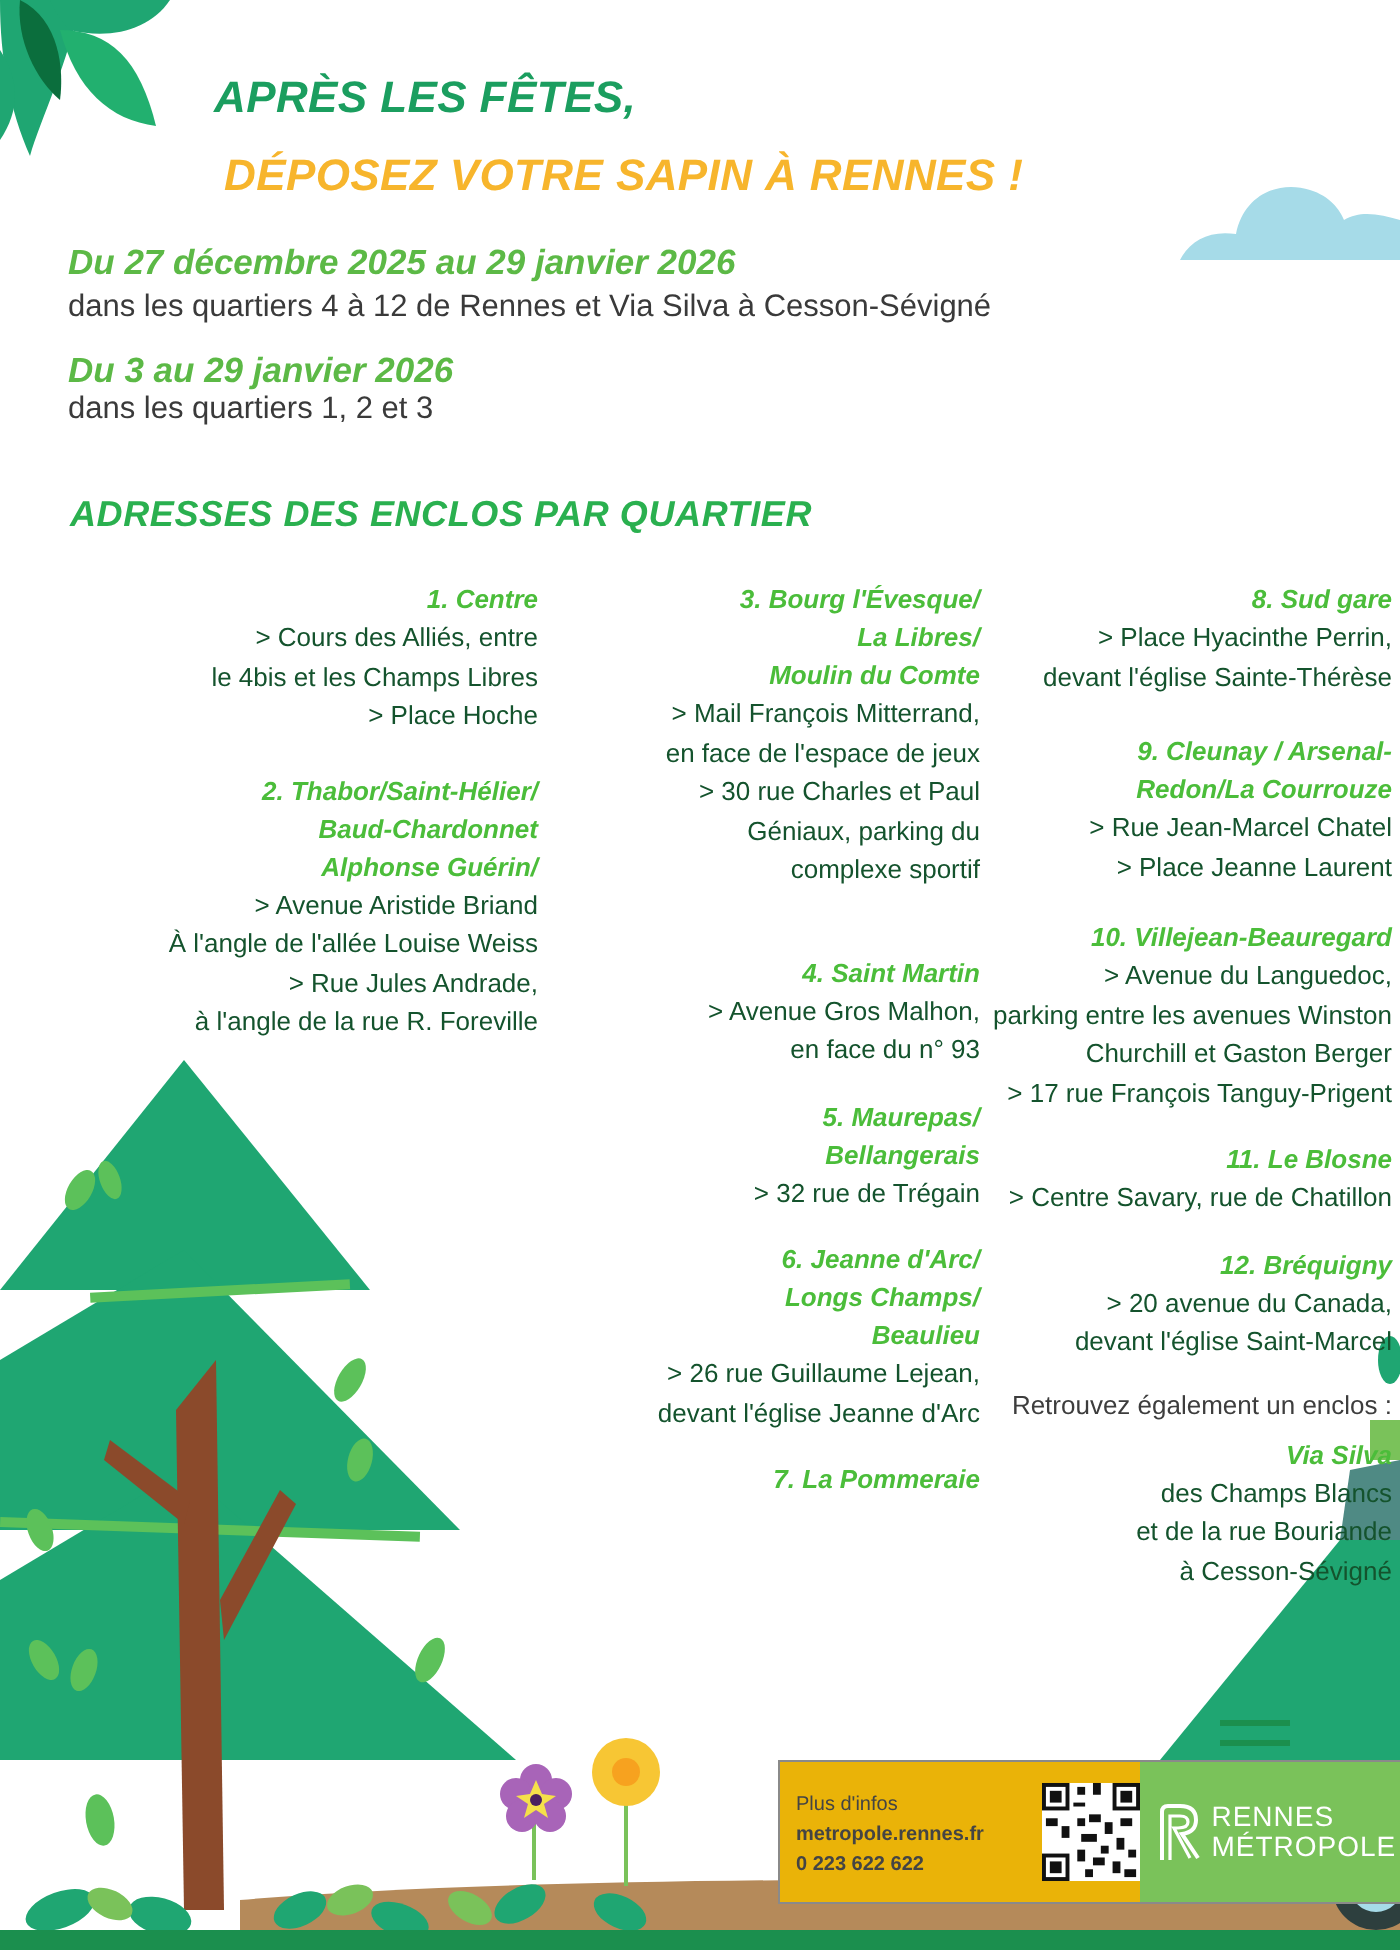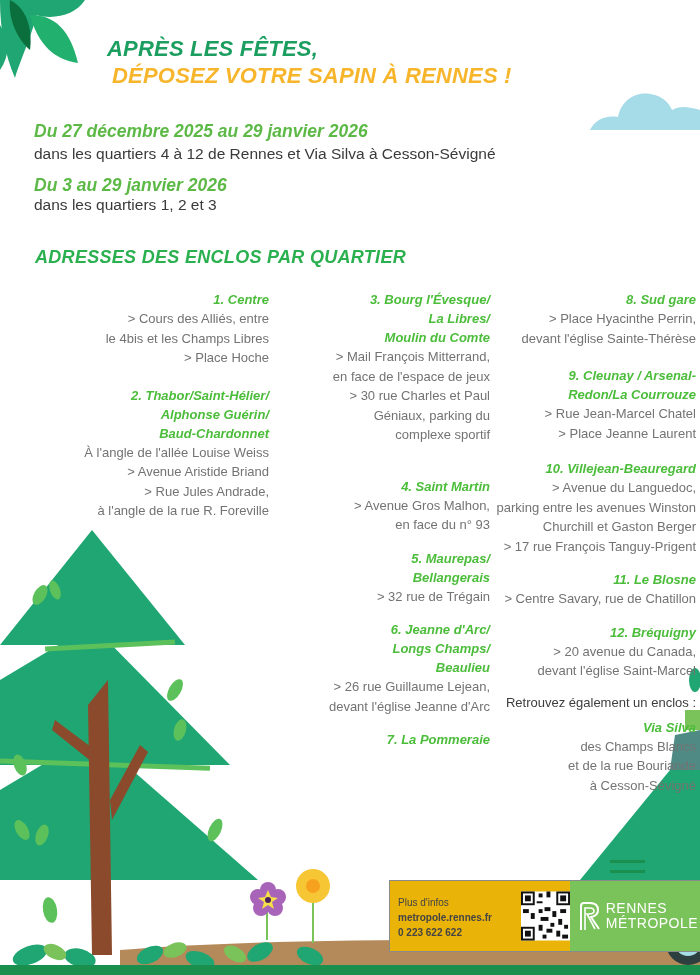--- a/index.html
+++ b/index.html
@@ -1,27 +1,27 @@
 <!DOCTYPE html>
 <html><head>
 <meta charset="utf-8">
 <style>
   html, body { margin:0; padding:0; }
   body { width:700px; height:975px; background:#ffffff; position:relative; overflow:hidden;
          font-family:"Liberation Sans", "DejaVu Sans", sans-serif; color:#3c3c3c; }
   .abs { position:absolute; }
   .title1 { left:107px; top:36px; font-size:22px; font-weight:900; font-style:italic; color:#1b9e5f; letter-spacing:0.2px; }
-  .title2 { left:112px; top:63px; font-size:22px; font-weight:900; font-style:italic; color:#f7b52c; letter-spacing:0.2px; }
+  .title2 { left:112px; top:75px; font-size:22px; font-weight:900; font-style:italic; color:#f7b52c; letter-spacing:0.2px; }
   .date { font-size:17.5px; font-weight:900; font-style:italic; color:#5cb946;text-align:center; }
   .sub { font-size:15.5px; color:#3a3a3a; }
   .section { left:35px; top:247px; font-size:18px; font-weight:900; font-style:italic; color:#2ab04f; letter-spacing:0.3px; }
   .col { position:absolute; width:235px;text-align:right; }
   .q { margin-bottom:12px; }
   .qt { font-size:13px; font-weight:900; font-style:italic; color:#4bbd3a; line-height:19px; }
-  .addr { font-size:13px; color:#737373; line-height:19.5px; }
+  .addr { font-size:13px; color:#14532d; line-height:19.5px; }
   .addr .line { display:block; padding-left:10px; text-indent:-10px; }
   .note { font-size:13px; color:#3d3d3d; margin:4px 0 8px 0; }
   .footer-box { left:345px; top:880px; width:323px; height:70px; border:1px solid #8a8a8a; background:#eab308; display:flex;margin-left:44px; }
   .info { width:115px; padding:14px 0 0 8px; font-size:10px; line-height:15px; color:#444; }
   .info b { font-weight:700; }
   .qr { width:50px; height:50px; margin:10px 0 0 10px; }
   .brand { margin-left:auto; width:138px; background:#7ac25a; display:flex; align-items:center; padding-left:8px; color:#fff; }
   .brand-txt { font-size:14px; line-height:15px; letter-spacing:0.5px; margin-left:6px; }
 </style>
 </head>
@@ -123,25 +123,25 @@
   <div class="q">
     <div class="qt">1. Centre</div>
     <div class="addr">
       <span class="line">&gt; Cours des Alliés, entre</span>
       <span class="line" style="padding-left:10px;text-indent:0">le 4bis et les Champs Libres</span>
       <span class="line">&gt; Place Hoche</span>
     </div>
   </div>
   <div class="q" style="margin-top:18px">
     <div class="qt">2. Thabor/Saint-Hélier/</div>
+    <div class="qt">Baud-Chardonnet</div>
     <div class="qt">Alphonse Guérin/</div>
-    <div class="qt">Baud-Chardonnet</div>
-    <div class="addr">
+    <div class="addr">
+      <span class="line">&gt; Avenue Aristide Briand</span>
       <span class="line" style="padding-left:10px;text-indent:0">À l'angle de l'allée Louise Weiss</span>
-      <span class="line">&gt; Avenue Aristide Briand</span>
       <span class="line">&gt; Rue Jules Andrade,</span>
       <span class="line" style="padding-left:10px;text-indent:0">à l'angle de la rue R. Foreville</span>
     </div>
   </div>
 </div>
 
 <div class="col" style="left:255px;top:290px">
   <div class="q">
     <div class="qt">3. Bourg l'Évesque/</div>
     <div class="qt">La Libres/</div>

